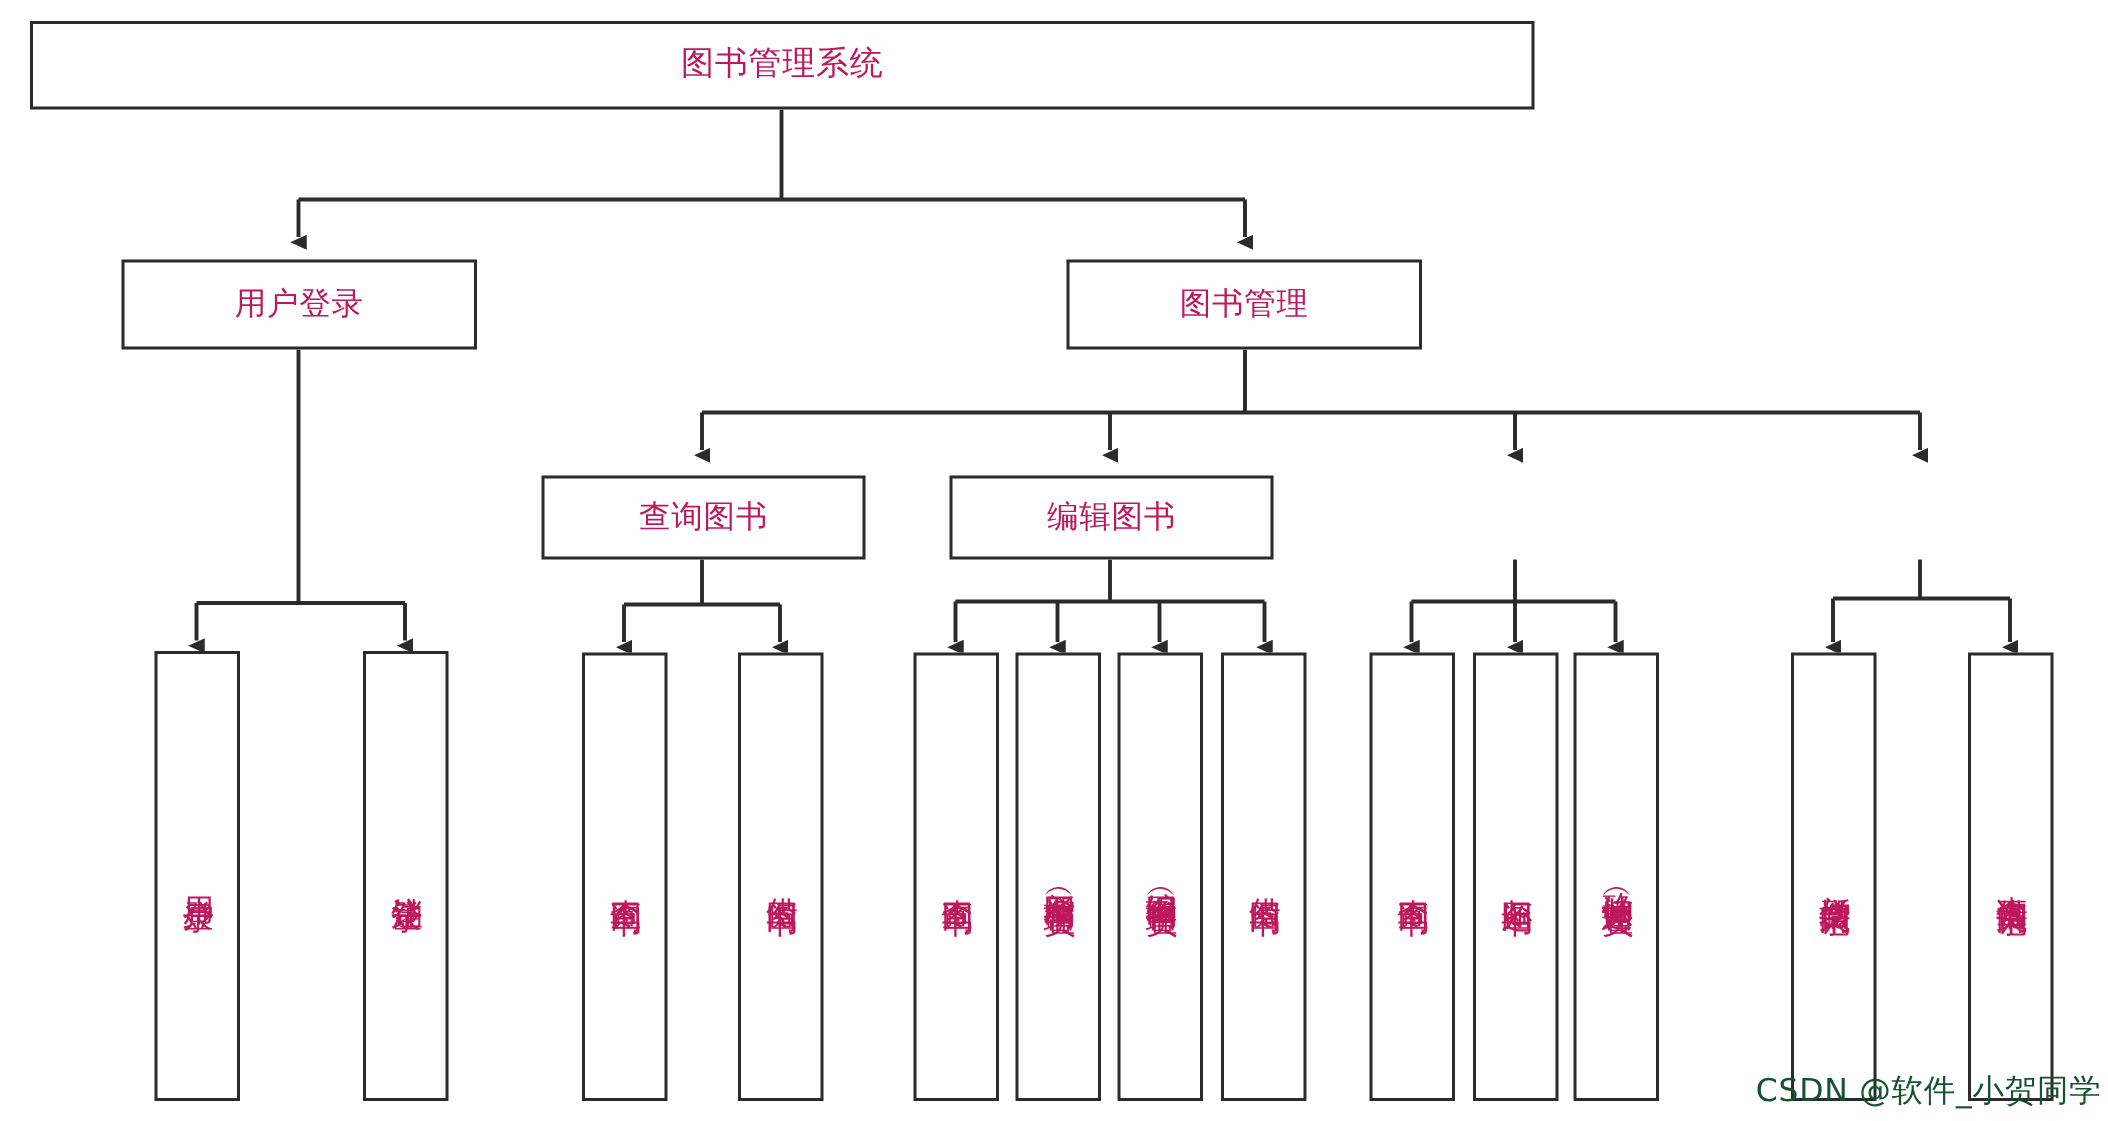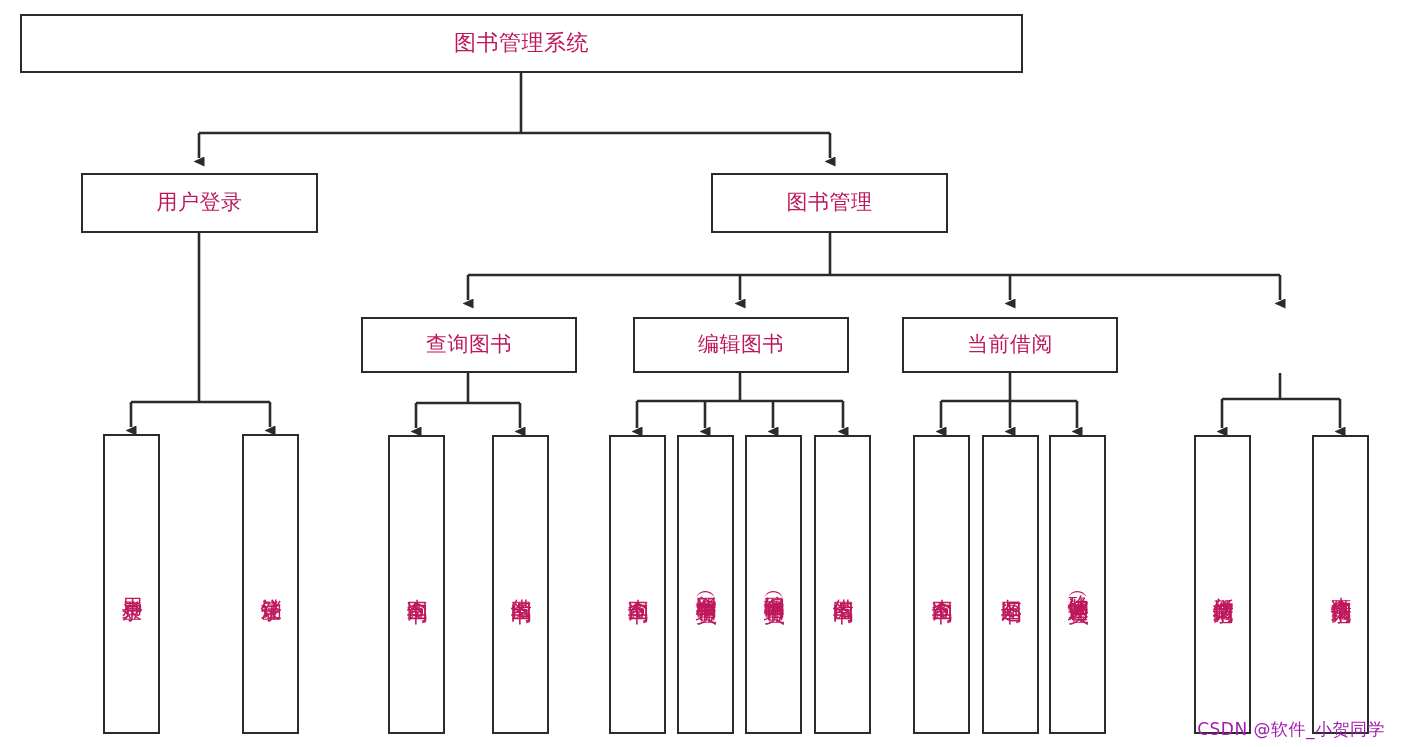--- a/index.html
+++ b/index.html
@@ -52,24 +52,24 @@
     writing-mode: vertical-rl;
     text-orientation: upright;
     white-space: nowrap;
     display: block;
   }
   .node.root {
     font-size: 22px;
   }
   #watermark {
     position: absolute;
-    right: 20px;
+    right: 4px;
     bottom: 6px;
-    font-size: 17px;
-    color: #a21caf;
+    font-size: 21px;
+    color: #14532d;
     letter-spacing: 0.5px;
     white-space: nowrap;
     user-select: none;
   }
 </style>
 </head>
 <body>
 
 <div id="canvas">
 
@@ -133,23 +133,20 @@
   <div class="node horiz" style="left:711px; top:173px; width:237px; height:60px;">
     <span>图书管理</span>
   </div>
 
   <div class="node horiz" style="left:361px; top:317px; width:216px; height:56px;">
     <span>查询图书</span>
   </div>
   <div class="node horiz" style="left:633px; top:317px; width:216px; height:56px;">
     <span>编辑图书</span>
   </div>
-  <div class="node horiz" style="left:902px; top:317px; width:216px; height:56px;">
-    <span>当前借阅</span>
-  </div>
 
   <div class="node vert" style="left:103px; top:434px; width:57px; height:300px;">
     <span class="vtext">用户登录</span>
   </div>
   <div class="node vert" style="left:242px; top:434px; width:57px; height:300px;">
     <span class="vtext">注销登录</span>
   </div>
 
   <div class="node vert" style="left:388px; top:435px; width:57px; height:299px;">
     <span class="vtext">查询图书</span>

